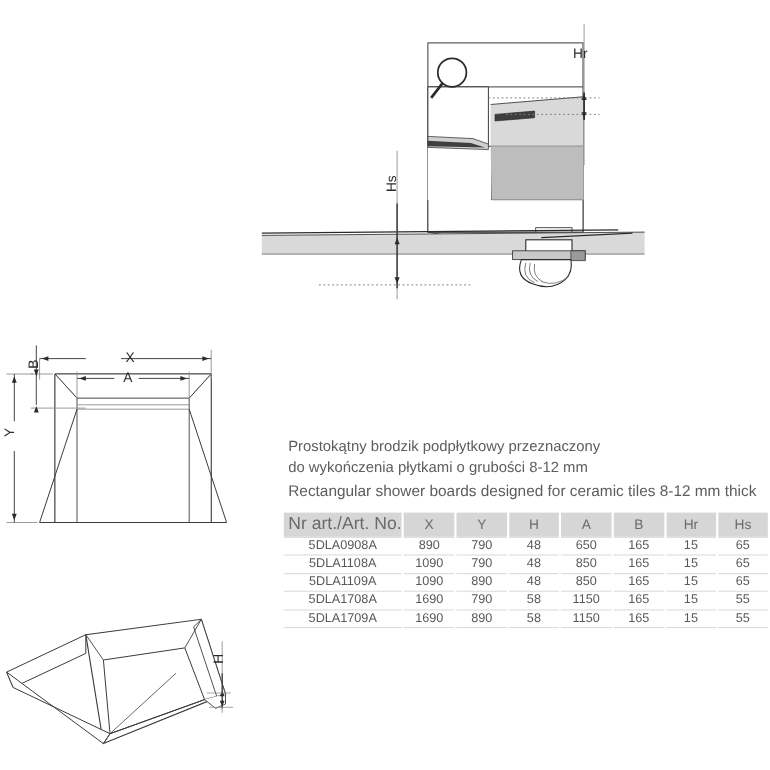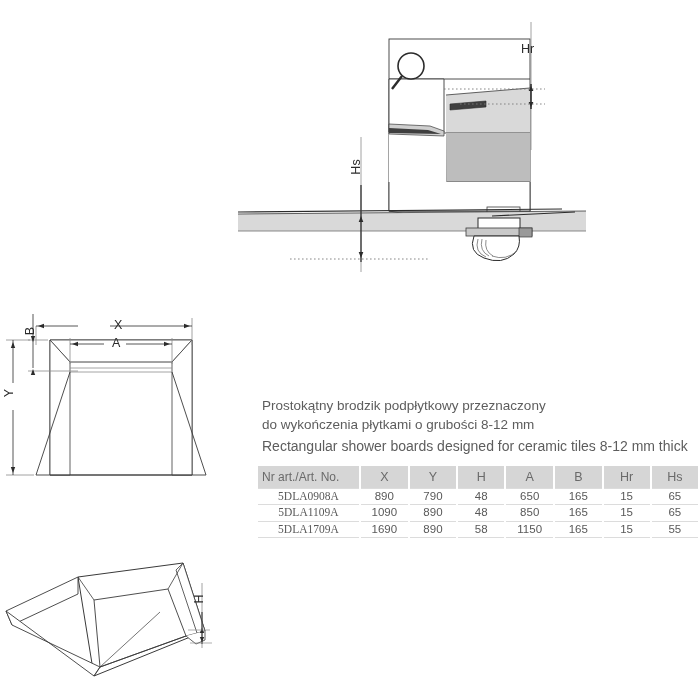--- a/index.html
+++ b/index.html
@@ -66,36 +66,36 @@
     color: #6a6a6a;
     font-weight: normal;
     font-size: 12.5px;
     height: 22px;
     line-height: 22px;
     padding: 0;
     text-align: center;
     white-space: nowrap;
   }
   .spec-table th.col-art {
-    font-size: 12px;
+    font-size: 16px;
     padding-left: 4px;
-    text-align: left;
+    text-align: center;
   }
   .spec-table td {
     height: 15.4px;
     line-height: 15.4px;
     padding: 0;
     text-align: center;
     border-top: 1px solid #dcdcdc;
     white-space: nowrap;
   }
   .spec-table tbody tr:last-child td {
     border-bottom: 1px solid #dcdcdc;
   }
-  .spec-table td.col-art { text-align: center; font-family: Liberation Serif, serif; }
+  .spec-table td.col-art { text-align: center; }
 
   .w-art { width: 98px; }
   .w-num { width: 48px; }
 
   
   .dim-label {
     position: absolute;
     font-size: 12.5px;
     color: #2b2b2b;
     font-family: "Liberation Sans", sans-serif;
@@ -309,30 +309,50 @@
           <td class="col-art w-art">5DLA0908A</td>
           <td class="w-num">890</td>
           <td class="w-num">790</td>
           <td class="w-num">48</td>
           <td class="w-num">650</td>
           <td class="w-num">165</td>
           <td class="w-num">15</td>
           <td class="w-num">65</td>
         </tr>
         <tr>
+          <td class="col-art w-art">5DLA1108A</td>
+          <td class="w-num">1090</td>
+          <td class="w-num">790</td>
+          <td class="w-num">48</td>
+          <td class="w-num">850</td>
+          <td class="w-num">165</td>
+          <td class="w-num">15</td>
+          <td class="w-num">65</td>
+        </tr>
+        <tr>
           <td class="col-art w-art">5DLA1109A</td>
           <td class="w-num">1090</td>
           <td class="w-num">890</td>
           <td class="w-num">48</td>
           <td class="w-num">850</td>
           <td class="w-num">165</td>
           <td class="w-num">15</td>
           <td class="w-num">65</td>
         </tr>
         <tr>
+          <td class="col-art w-art">5DLA1708A</td>
+          <td class="w-num">1690</td>
+          <td class="w-num">790</td>
+          <td class="w-num">58</td>
+          <td class="w-num">1150</td>
+          <td class="w-num">165</td>
+          <td class="w-num">15</td>
+          <td class="w-num">55</td>
+        </tr>
+        <tr>
           <td class="col-art w-art">5DLA1709A</td>
           <td class="w-num">1690</td>
           <td class="w-num">890</td>
           <td class="w-num">58</td>
           <td class="w-num">1150</td>
           <td class="w-num">165</td>
           <td class="w-num">15</td>
           <td class="w-num">55</td>
         </tr>
       </tbody>

